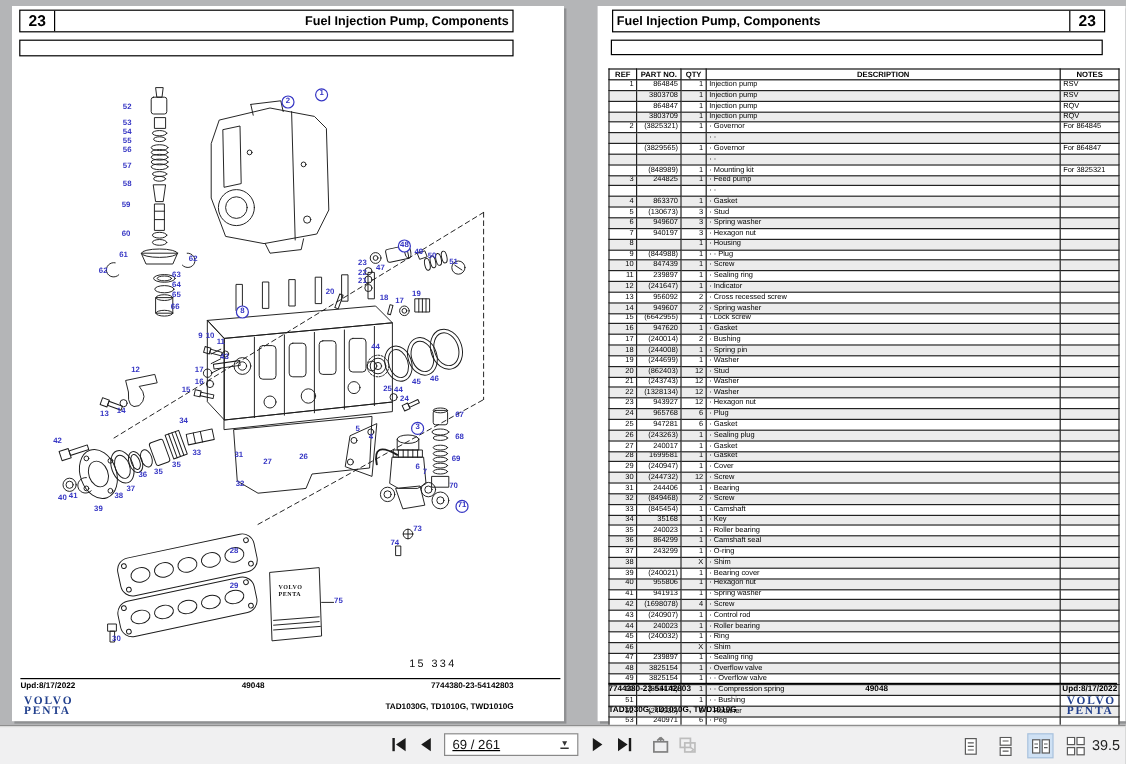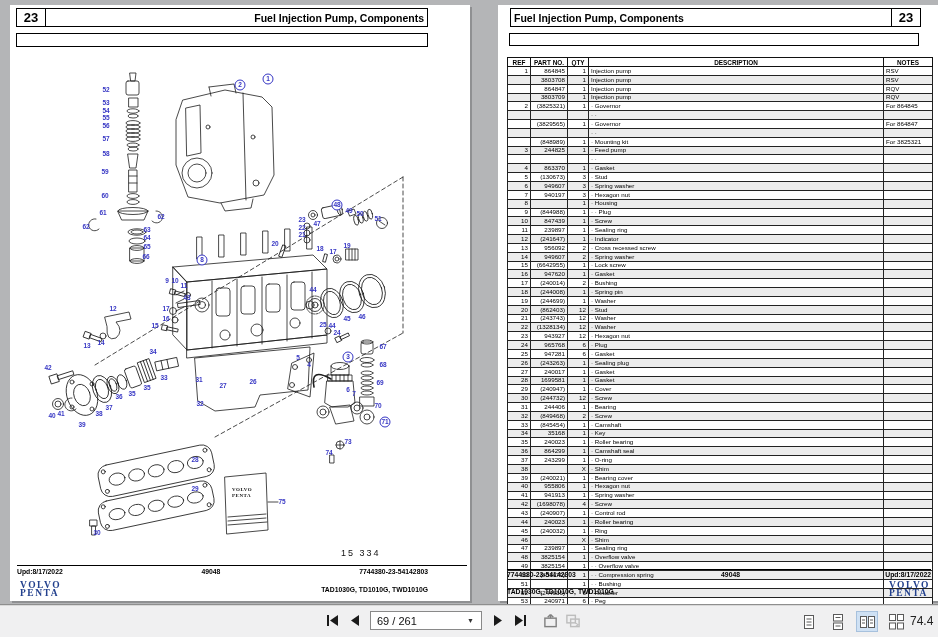--- a/index.html
+++ b/index.html
@@ -60,21 +60,21 @@
   
   .toolbar{
     position:absolute;left:0;bottom:0;width:938px;height:32px;
     background:#f0f0f1;border-top:1px solid #8e8e8e;
     box-shadow:inset 0 1px 0 #d9d9d9;
   }
   .nav{position:absolute;left:324px;top:6px;display:flex;align-items:center;gap:7px;}
   .navbtn{width:16px;height:16px;display:flex;align-items:center;justify-content:center;cursor:default;}
   .pagebox{
     width:112px;height:19px;background:#fff;border:1px solid #898989;
-    display:flex;align-items:center;box-sizing:border-box;
+    display:flex;align-items:center;box-sizing:border-box;text-decoration:underline;
   }
   .pagebox .ptext{flex:1;font-size:11px;color:#111;padding-left:6px;}
   .pagebox .caret{width:14px;font-size:7px;color:#333;}
   .viewhist{display:flex;gap:6px;margin-left:8px;}
   .layout{position:absolute;left:799px;top:7px;display:flex;align-items:center;gap:9px;}
   .layout-btn{width:20px;height:19px;display:flex;align-items:center;justify-content:center;}
   .layout-btn.active{background:#cfe1f4;box-shadow:0 0 0 1px #a7c1dd;}
   .zoomtext{position:absolute;left:910px;top:9px;font-size:12px;color:#222;}
 </style>
 </head>
@@ -980,14 +980,14 @@
     </div>
     <div class="layout-btn">
       <svg width="17" height="16" viewBox="0 0 17 16">
           <rect x="1.5" y="0.5" width="6" height="6" fill="#fff" stroke="#5a5a5a"></rect>
           <rect x="9.5" y="0.5" width="6" height="6" fill="#fff" stroke="#5a5a5a"></rect>
           <rect x="1.5" y="9" width="6" height="6" fill="#fff" stroke="#5a5a5a"></rect>
           <rect x="9.5" y="9" width="6" height="6" fill="#fff" stroke="#5a5a5a"></rect>
         </svg>
     </div>
   </div>
-  <div class="zoomtext">74.4</div>
+  <div class="zoomtext">39.5</div>
 </div>
 
 </body></html>

